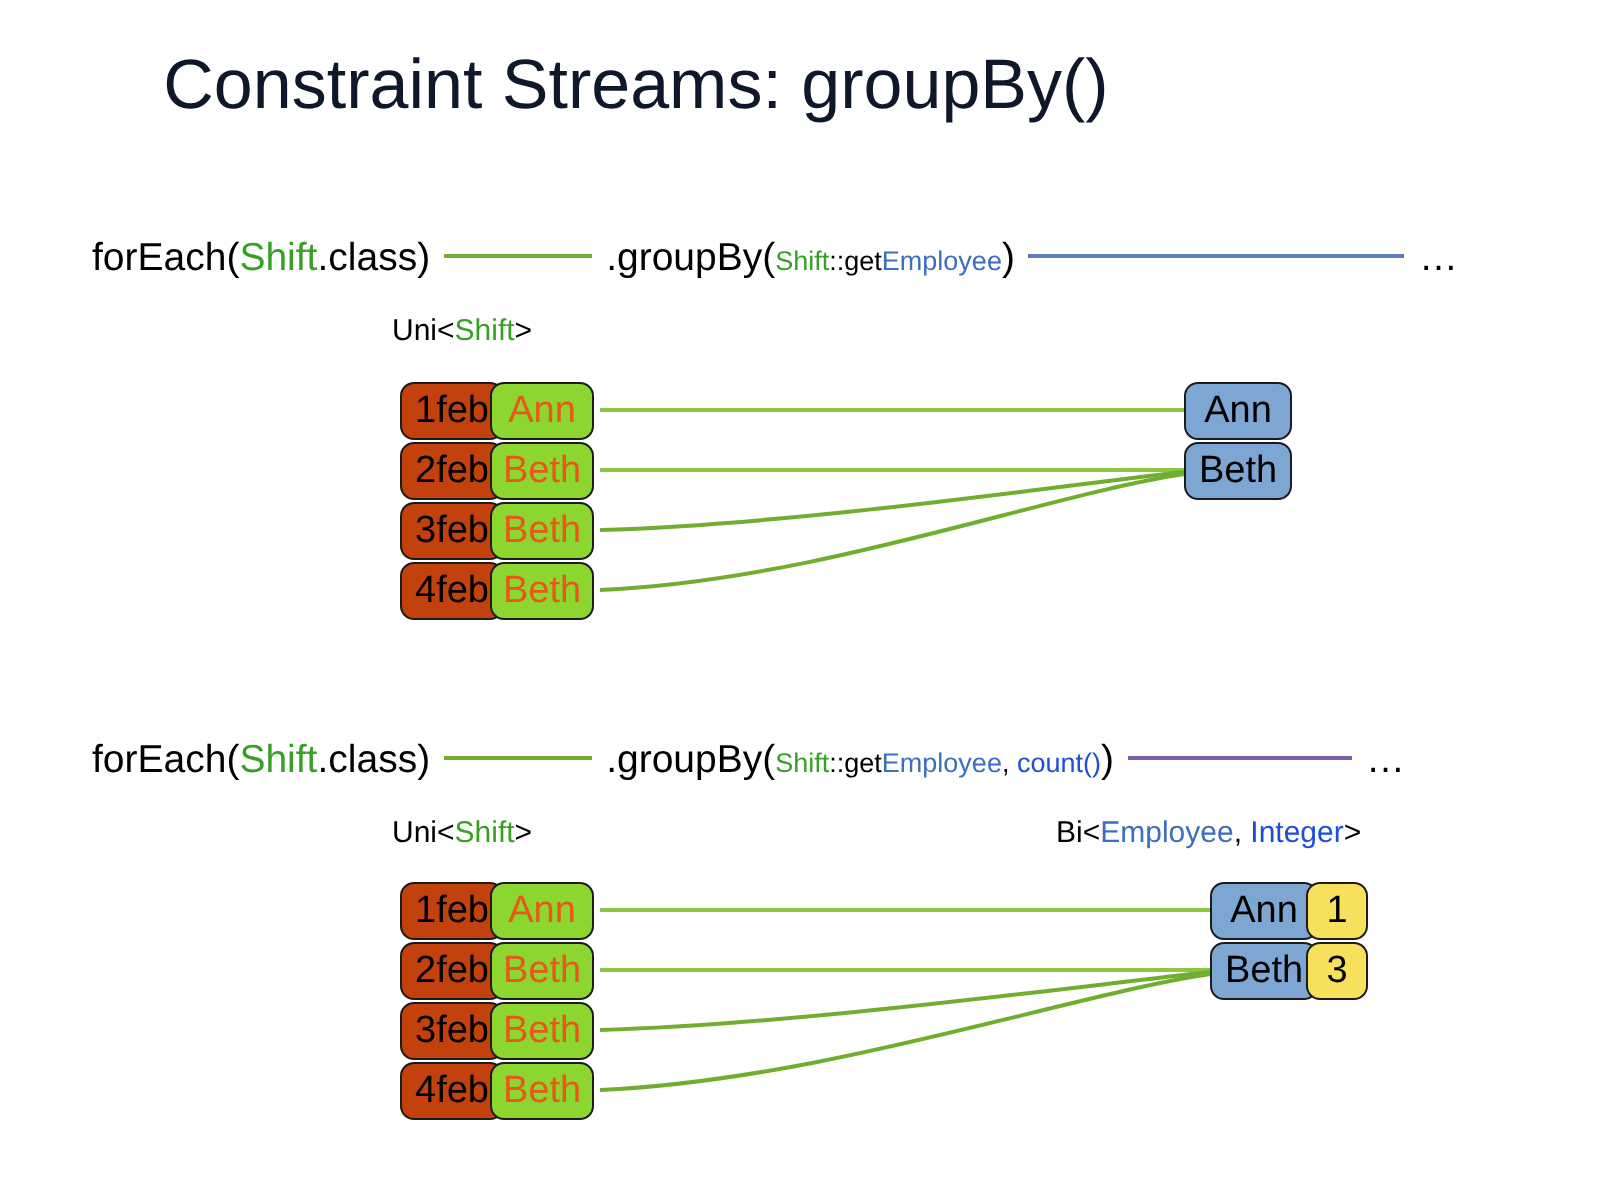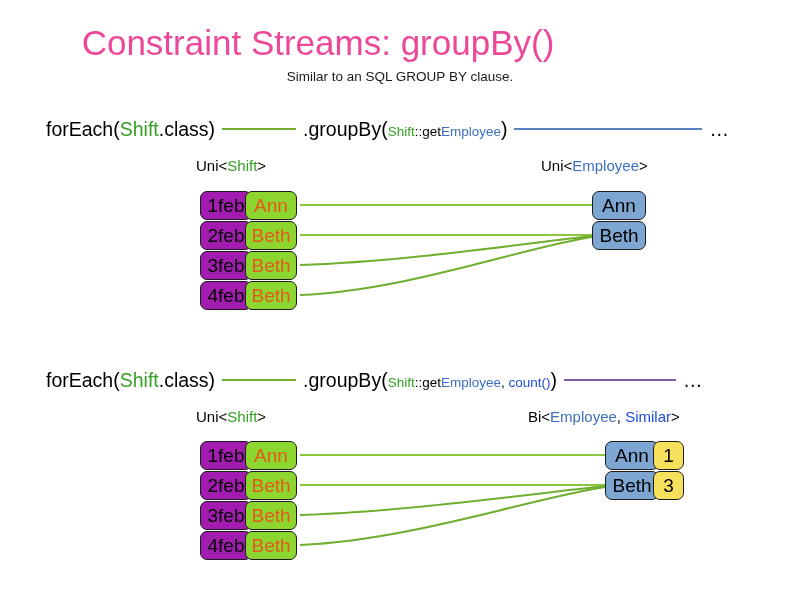--- a/index.html
+++ b/index.html
@@ -5,21 +5,21 @@
   html,body{margin:0;padding:0;}
   body{
     width:800px;height:600px;background:#ffffff;
     font-family:"Liberation Sans", sans-serif;
     color:#000000;overflow:hidden;position:relative;
   }
   #stage{position:absolute;left:0;top:0;width:800px;height:600px;}
 
   .t-title{
     position:absolute;left:0;top:22px;width:636px;text-align:center;
-    font-size:35px;line-height:42px;font-weight:400;color:#ec4899;
+    font-size:35px;line-height:42px;font-weight:400;color:#0f172a;
     white-space:nowrap;
   }
   .t-sub{
     position:absolute;left:0;top:68px;width:800px;text-align:center;
     font-size:13.5px;line-height:18px;color:#1a1a1a;white-space:nowrap;
   }
 
   
   .codeline{position:absolute;white-space:nowrap;font-size:19.5px;line-height:24px;color:#000;}
   .codeline .small{font-size:13.5px;}
@@ -39,47 +39,43 @@
 
   
   .boxrow{position:absolute;display:flex;align-items:stretch;}
   .cell{
     box-sizing:border-box;
     border:1.6px solid #1c1c1c;border-radius:7px;
     display:flex;align-items:center;justify-content:center;
     font-size:19px;line-height:19px;
     height:29px;
   }
-  .cell-date{background:#a21caf;color:#000;width:52px;border-right-width:1.2px;}
+  .cell-date{background:#c2410c;color:#000;width:52px;border-right-width:1.2px;}
   .cell-name{background:#8CD62F;color:#E8571B;width:52px;margin-left:-7px;border-left-width:1.2px;}
   .cell-emp {background:#7EA6D2;color:#000;width:54px;}
   .cell-cnt {background:#F7E05C;color:#000;width:31px;margin-left:-6px;}
 
   .shiftbox .cell-date{border-top-right-radius:7px;border-bottom-right-radius:7px;}
   .shiftbox .cell-name{border-top-left-radius:7px;border-bottom-left-radius:7px;}
 
   svg.links{position:absolute;left:0;top:0;width:800px;height:600px;pointer-events:none;}
 </style>
 </head>
 <body>
 
 <div id="stage">
 
   <div class="t-title">Constraint Streams: groupBy()</div>
-  <div class="t-sub">Similar to an SQL GROUP BY clause.</div>
 
   <div class="codeline" style="left:46px;top:117px;">
     <span>forEach(</span><span class="g">Shift</span><span>.class)</span><span class="rule rule-green" style="width:74px;"></span><span>.groupBy(</span><span class="small g">Shift</span><span class="small">::get</span><span class="small b">Employee</span><span>)</span><span class="rule rule-blue" style="width:188px;"></span><span class="dots">…</span>
   </div>
 
   <div class="caption" style="left:196px;top:154px;">
     <span>Uni&lt;</span><span class="g">Shift</span><span>&gt;</span>
-  </div>
-  <div class="caption" style="left:541px;top:154px;">
-    <span>Uni&lt;</span><span class="b">Employee</span><span>&gt;</span>
   </div>
 
   <svg class="links" viewBox="0 0 800 600">
     <path d="M300,205 L592,205" stroke="#8DC63F" stroke-width="2" fill="none"></path>
     <path d="M300,235 L592,235" stroke="#8DC63F" stroke-width="2" fill="none"></path>
     <path d="M300,265 C400,262 520,244 592,236" stroke="#6FAE2F" stroke-width="2" fill="none"></path>
     <path d="M300,295 C410,290 520,248 592,237" stroke="#6FAE2F" stroke-width="2" fill="none"></path>
   </svg>
 
   <div class="boxrow shiftbox" style="left:200px;top:191px;">
@@ -107,21 +103,21 @@
   </div>
 
   <div class="codeline" style="left:46px;top:368px;">
     <span>forEach(</span><span class="g">Shift</span><span>.class)</span><span class="rule rule-green" style="width:74px;"></span><span>.groupBy(</span><span class="small g">Shift</span><span class="small">::get</span><span class="small b">Employee</span><span class="small">, </span><span class="small gold">count()</span><span>)</span><span class="rule rule-purple" style="width:112px;"></span><span class="dots">…</span>
   </div>
 
   <div class="caption" style="left:196px;top:405px;">
     <span>Uni&lt;</span><span class="g">Shift</span><span>&gt;</span>
   </div>
   <div class="caption" style="left:528px;top:405px;">
-    <span>Bi&lt;</span><span class="b">Employee</span><span>, </span><span class="gold">Similar</span><span>&gt;</span>
+    <span>Bi&lt;</span><span class="b">Employee</span><span>, </span><span class="gold">Integer</span><span>&gt;</span>
   </div>
 
   <svg class="links" viewBox="0 0 800 600">
     <path d="M300,455 L605,455" stroke="#8DC63F" stroke-width="2" fill="none"></path>
     <path d="M300,485 L605,485" stroke="#8DC63F" stroke-width="2" fill="none"></path>
     <path d="M300,515 C400,512 532,494 605,486" stroke="#6FAE2F" stroke-width="2" fill="none"></path>
     <path d="M300,545 C412,540 532,498 605,487" stroke="#6FAE2F" stroke-width="2" fill="none"></path>
   </svg>
 
   <div class="boxrow shiftbox" style="left:200px;top:441px;">

